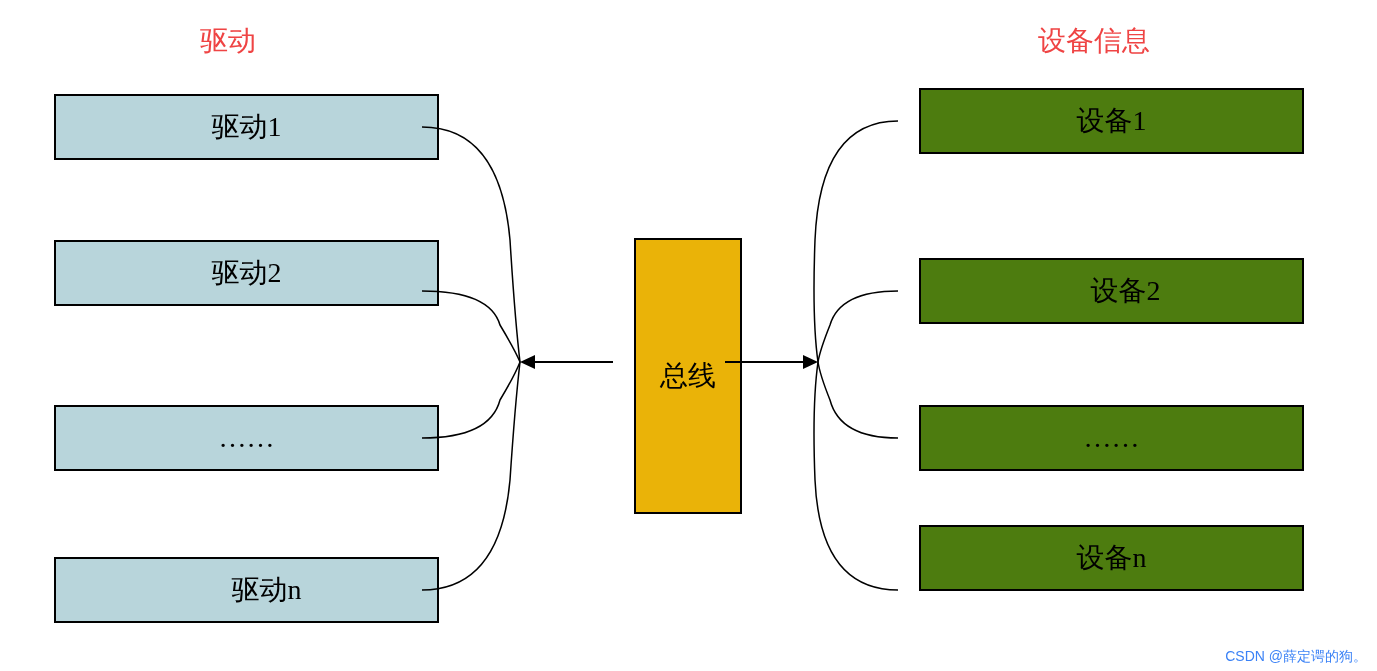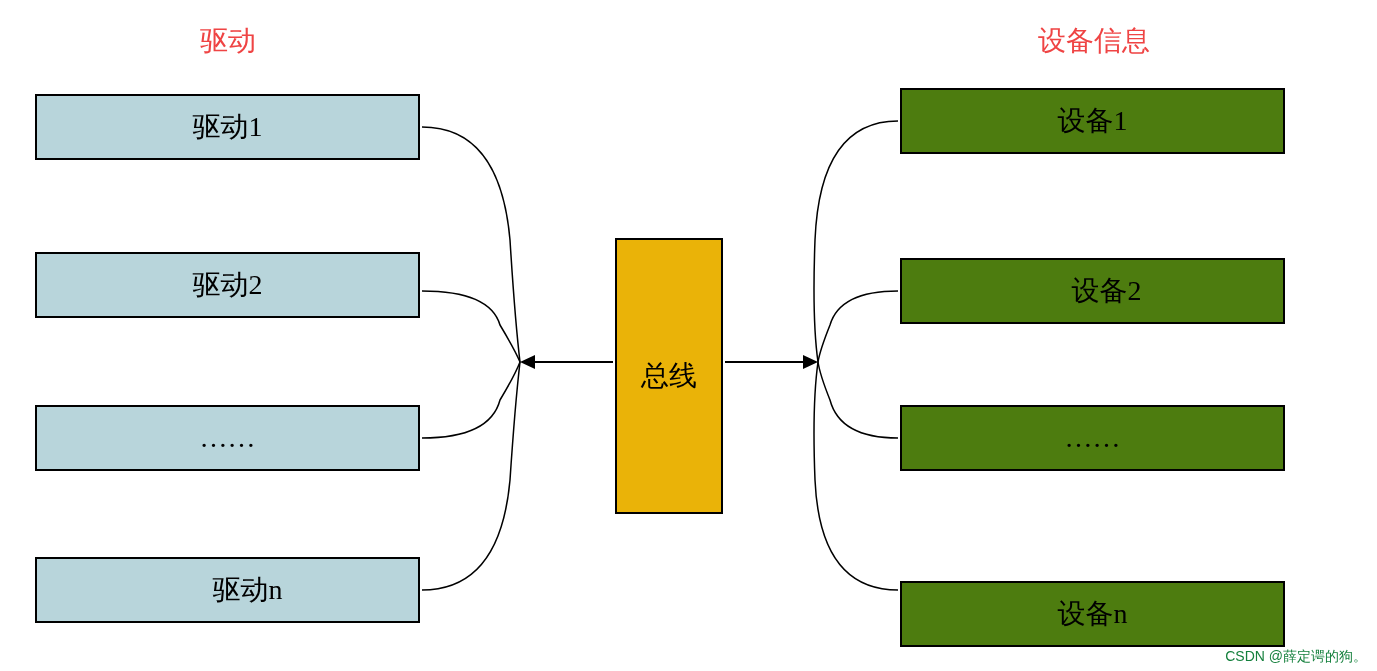--- a/index.html
+++ b/index.html
@@ -17,20 +17,21 @@
       text-align: center;
     }
     .box {
       position: absolute;
       border: 2px solid #000;
       display: flex;
       align-items: center;
       justify-content: center;
       font-size: 28px;
       color: #000;
+      margin-left: 19px;
     }
     .driver-box {
       background: #b8d5db;
       width: 385px;
       height: 66px;
       left: 35px;
     }
     .device-box {
       background: #4d7c0f;
       width: 385px;
@@ -42,61 +43,61 @@
       width: 108px;
       height: 276px;
       left: 615px;
       top: 238px;
     }
     .watermark {
       position: absolute;
       right: 10px;
       bottom: 5px;
       font-size: 14px;
-      color: #15803d;
+      color: #3b82f6;
       font-family: sans-serif;
     }
     svg.connectors {
       position: absolute;
       top: 0;
       left: 0;
       width: 1377px;
       height: 671px;
       pointer-events: none;
     }
   </style>
 </head>
 <body>
 
 <div class="header-label" style="left:200px; top:22px;">驱动</div>
 <div class="header-label" style="left:1038px; top:22px;">设备信息</div>
 
 <div class="box driver-box" style="top:94px;">
   <span>驱动1</span>
 </div>
-<div class="box driver-box" style="top:252px;justify-content:center;">
+<div class="box driver-box" style="top:240px;justify-content:center;">
   <span>驱动2</span>
 </div>
 <div class="box driver-box" style="top:405px;">
   <span>……</span>
 </div>
 <div class="box driver-box" style="top:557px;padding-left:40px;">
   <span>驱动n</span>
 </div>
 
 <div class="box device-box" style="top:88px;">
   <span>设备1</span>
 </div>
 <div class="box device-box" style="top:258px;padding-left:28px;">
   <span>设备2</span>
 </div>
 <div class="box device-box" style="top:405px;">
   <span>……</span>
 </div>
-<div class="box device-box" style="top:581px;">
+<div class="box device-box" style="top:525px;">
   <span>设备n</span>
 </div>
 
 <div class="box bus-box">
   <span>总线</span>
 </div>
 
 <svg class="connectors">
 
   <path d="M 422 127 Q 500 127 510 240 Q 515 320 520 362" stroke="#000" stroke-width="1.5" fill="none"></path>

